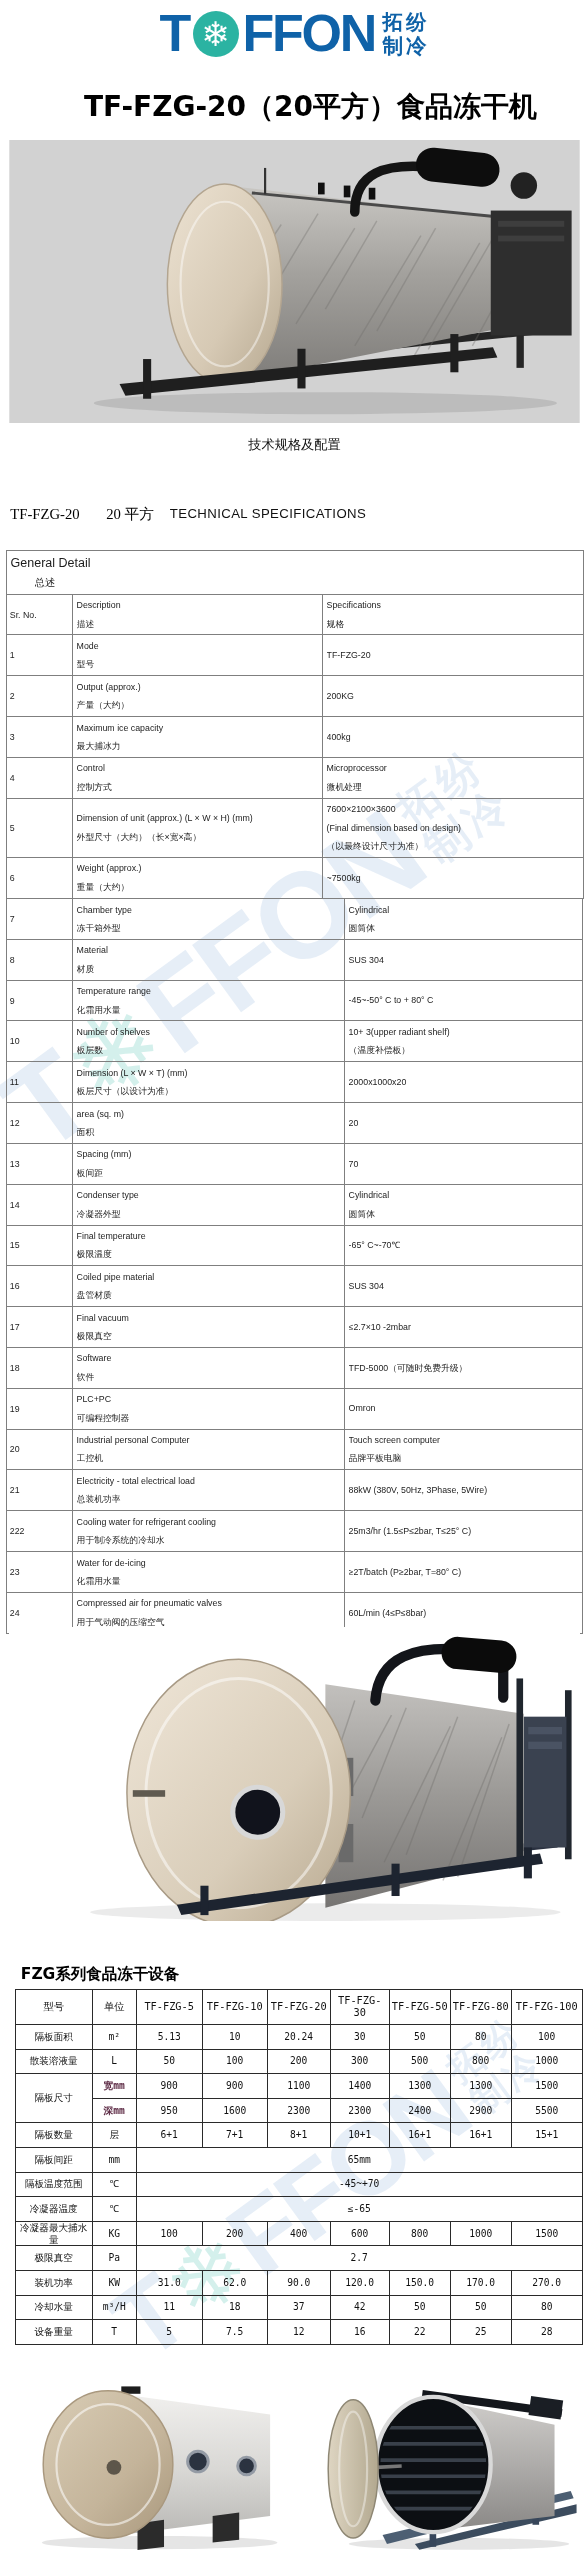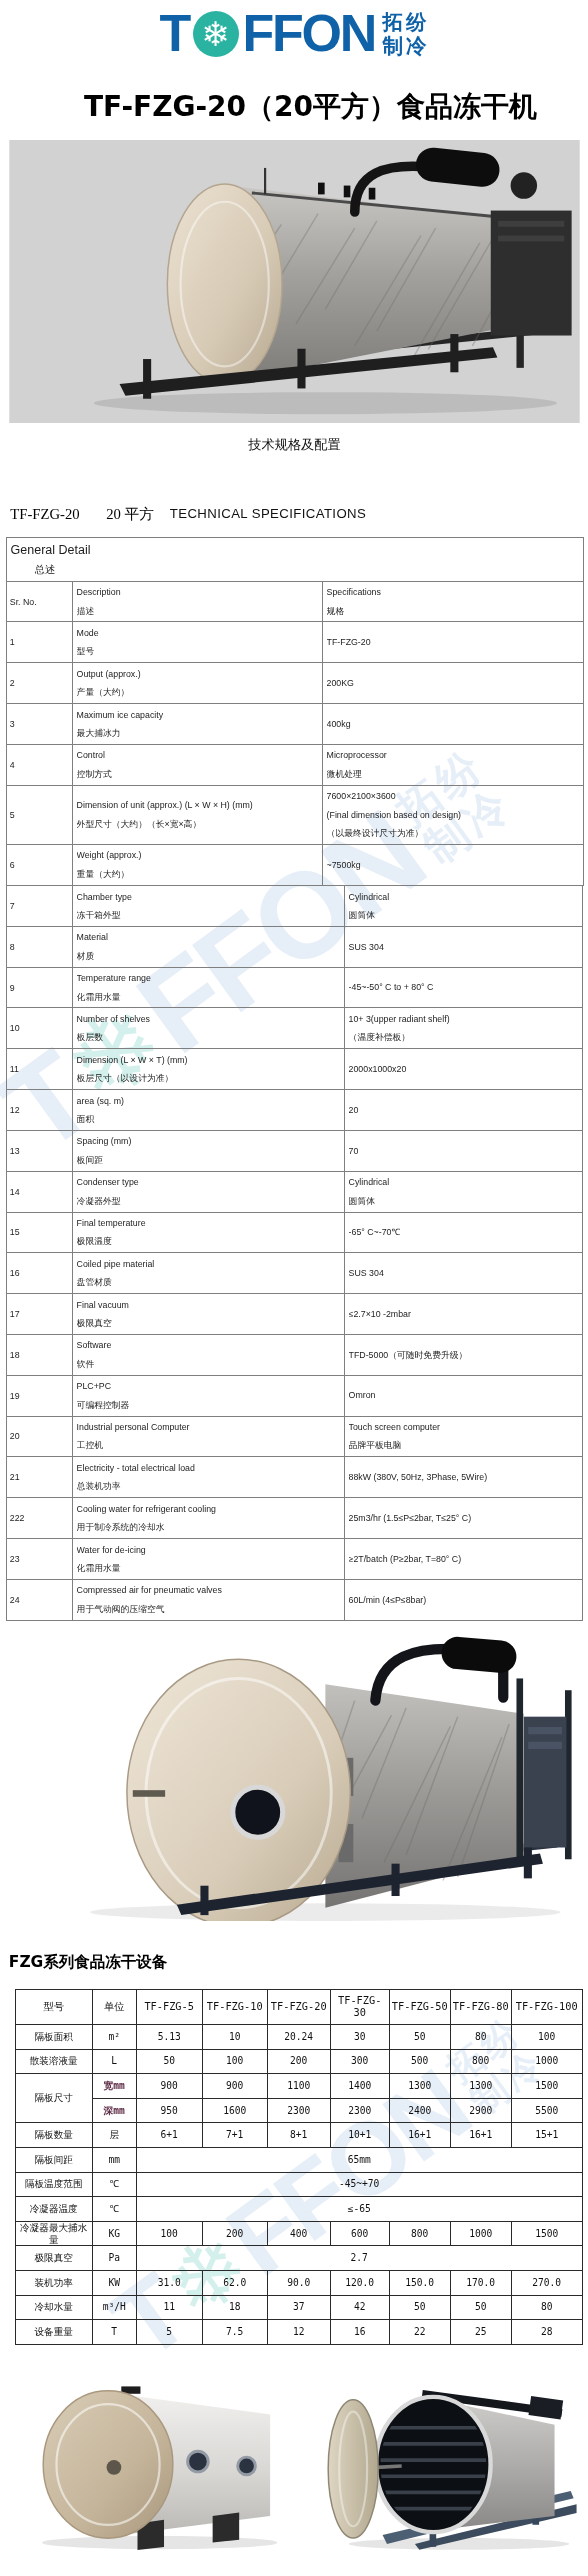--- a/index.html
+++ b/index.html
@@ -33,31 +33,31 @@
   
   .wm{position:absolute;z-index:0;display:flex;align-items:center;pointer-events:none;white-space:nowrap;}
   .wbig{font-size:121px;font-weight:800;letter-spacing:-4.4px;color:rgba(86,143,199,0.15);line-height:1;}
   .wflake{font-size:110px;line-height:1;color:rgba(57,187,168,0.22);margin:0 2.9px;font-family:"DejaVu Sans",sans-serif;}
   .wcn{display:flex;flex-direction:column;margin-left:11.8px;}
   .wcn span{font-size:43px;font-weight:800;color:rgba(86,143,199,0.15);line-height:1.08;letter-spacing:4.4px;}
   .wm1{left:-52px;top:846px;width:736px;transform:rotate(-36deg);}
   .wm2{left:22px;top:2109px;width:662px;transform:rotate(-36deg) scale(.85);}
 
   
-  .t1wrap{position:absolute;left:5.9px;top:537px;width:577px;z-index:1;}
+  .t1wrap{position:absolute;left:5.9px;top:550px;width:577px;z-index:1;}
   table.t1{border-collapse:collapse;table-layout:fixed;width:576px;background:transparent;}
   table.t1 td{border:0.7px solid #7f7f7f;padding:1.5px 3.7px;vertical-align:middle;font-size:8.8px;color:#1c1c1c;overflow:hidden;}
   .t1 .ln{line-height:18.4px;white-space:nowrap;overflow:hidden;}
   .t1 .c-no{padding-left:2.9px;}
   .t1 .gde{font-size:12.5px;line-height:20.6px;}
   .t1 .gdc{font-size:10.3px;line-height:19px;margin-left:24px;}
   table.tb{margin-top:-0.7px;}
 
   
-  .h2{position:absolute;left:8.8px;top:1952px;margin:0;font-size:15.5px;font-weight:800;color:#000;z-index:1;
+  .h2{position:absolute;left:8.8px;top:1952px;margin:12px;font-size:15.5px;font-weight:800;color:#000;z-index:1;
       font-family:"DejaVu Sans","Liberation Sans",sans-serif;}
   table.t2{position:absolute;left:14.7px;top:1989px;width:567px;border-collapse:collapse;table-layout:fixed;z-index:1;
       font-family:"DejaVu Sans Mono",monospace;}
   .t2 th,.t2 td{border:0.7px solid #2a2a2a;text-align:center;vertical-align:middle;font-weight:normal;
       font-size:9.6px;line-height:11.8px;color:#111;padding:0 1.5px;}
   .t2 th{height:34px;font-size:10.3px;}
   .t2 td{height:23.6px;}
   .t2 .dim{color:#5d2b45;font-weight:bold;}
 </style>
 </head>

